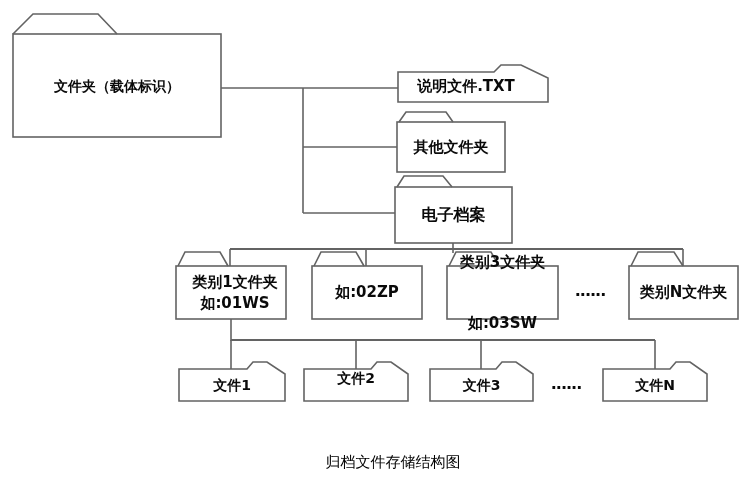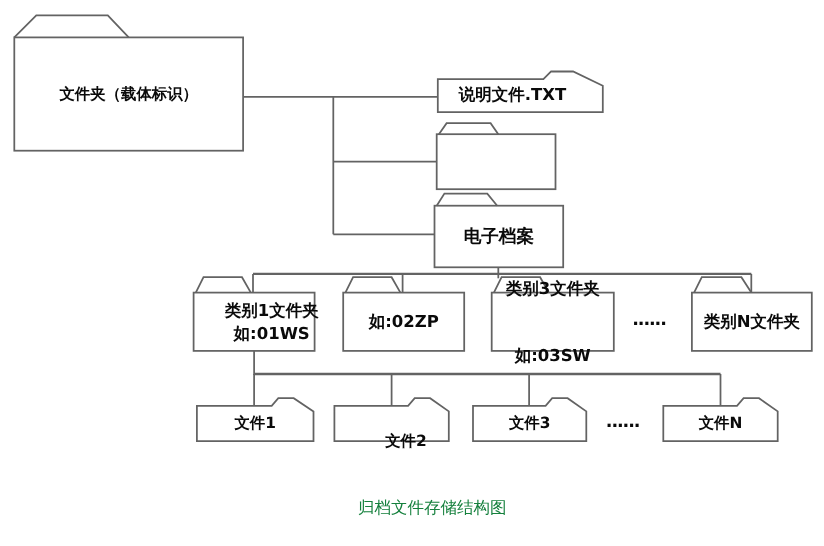--- a/index.html
+++ b/index.html
@@ -23,21 +23,21 @@
   .big-lbl{font-size:16px;line-height:22px;}
   .cat-lbl{font-size:15px;line-height:21px;}
   .file-lbl{font-size:14px;line-height:18px;}
   .dots{
     position:absolute;transform:translate(-50%,-50%);
     font-weight:bold;font-size:16px;letter-spacing:-1px;
     color:#0a0a0a;white-space:nowrap;
   }
   .caption{
     position:absolute;transform:translate(-50%,-50%);
-    font-size:15px;font-weight:400;color:#15803d;white-space:nowrap;
+    font-size:15px;font-weight:400;color:#000000;white-space:nowrap;
   }
 </style>
 </head>
 <body>
 
 <div id="stage">
 
   <svg id="wires" width="749" height="496" viewBox="0 0 749 496">
     <g fill="#ffffff" stroke="#636363" stroke-width="1.6" stroke-linejoin="miter">
 
@@ -90,44 +90,45 @@
       <line x1="231" y1="340" x2="655" y2="340"></line>
     </g>
   </svg>
 
   <div class="lbl root-lbl" style="left:13px;top:36px;width:208px;height:101px;">
     <div>文件夹（载体标识）</div>
   </div>
 
   <div class="lbl mid-lbl" style="left:398px;top:71px;width:136px;height:31px;text-align:right;">说明文件.TXT</div>
 
+  <div class="lbl mid-lbl" style="left:397px;top:122px;width:108px;height:50px;">其他文件夹</div>
 
   <div class="lbl big-lbl" style="left:395px;top:187px;width:117px;height:56px;">电子档案</div>
 
-  <div class="lbl cat-lbl" style="left:188px;top:266px;width:118px;height:53px;">
+  <div class="lbl cat-lbl" style="left:176px;top:266px;width:118px;height:53px;">
     <div>类别1文件夹</div>
     <div>如:01WS</div>
   </div>
 
   <div class="lbl cat-lbl" style="left:312px;top:266px;width:110px;height:53px;">
     <div>如:02ZP</div>
   </div>
 
   <div class="lbl cat-lbl" style="left:447px;top:266px;width:111px;height:53px;gap:40px;">
     <div>类别3文件夹</div>
     <div>如:03SW</div>
   </div>
 
   <div class="dots" style="left:590px;top:290px;">......</div>
 
   <div class="lbl cat-lbl" style="left:629px;top:266px;width:109px;height:53px;">类别N文件夹</div>
 
   <div class="lbl file-lbl" style="left:179px;top:369px;width:106px;height:32px;">文件1</div>
 
-  <div class="lbl file-lbl" style="left:304px;top:385px;width:104px;height:32px;margin-left:13px;">文件2</div>
+  <div class="lbl file-lbl" style="left:304px;top:362px;width:104px;height:32px;">文件2</div>
 
   <div class="lbl file-lbl" style="left:430px;top:369px;width:103px;height:32px;">文件3</div>
 
   <div class="dots" style="left:566px;top:383px;">......</div>
 
   <div class="lbl file-lbl" style="left:603px;top:369px;width:104px;height:32px;">文件N</div>
 
   <div class="caption" style="left:393px;top:462px;">归档文件存储结构图</div>
 
 </div>

